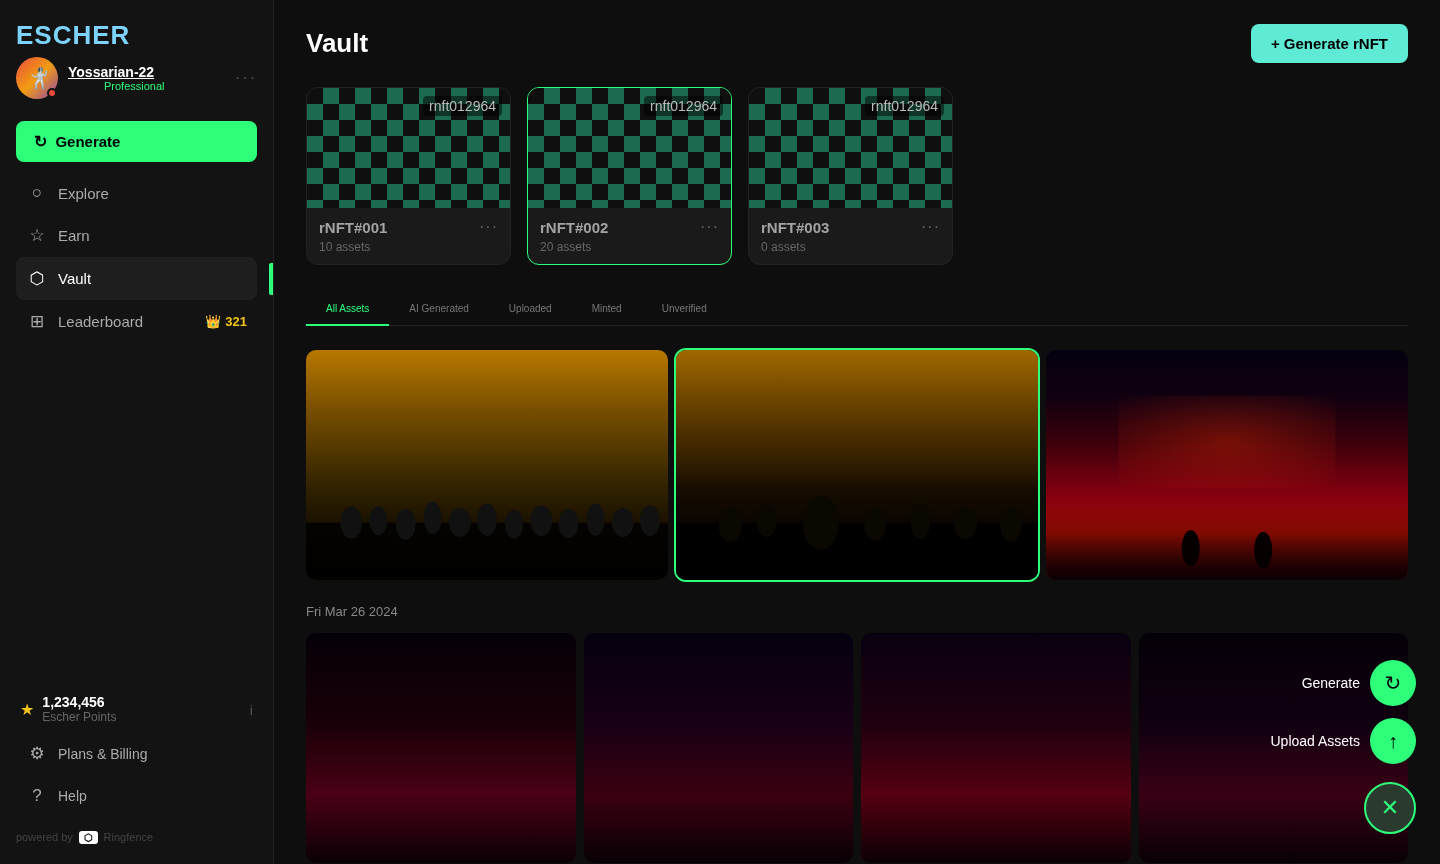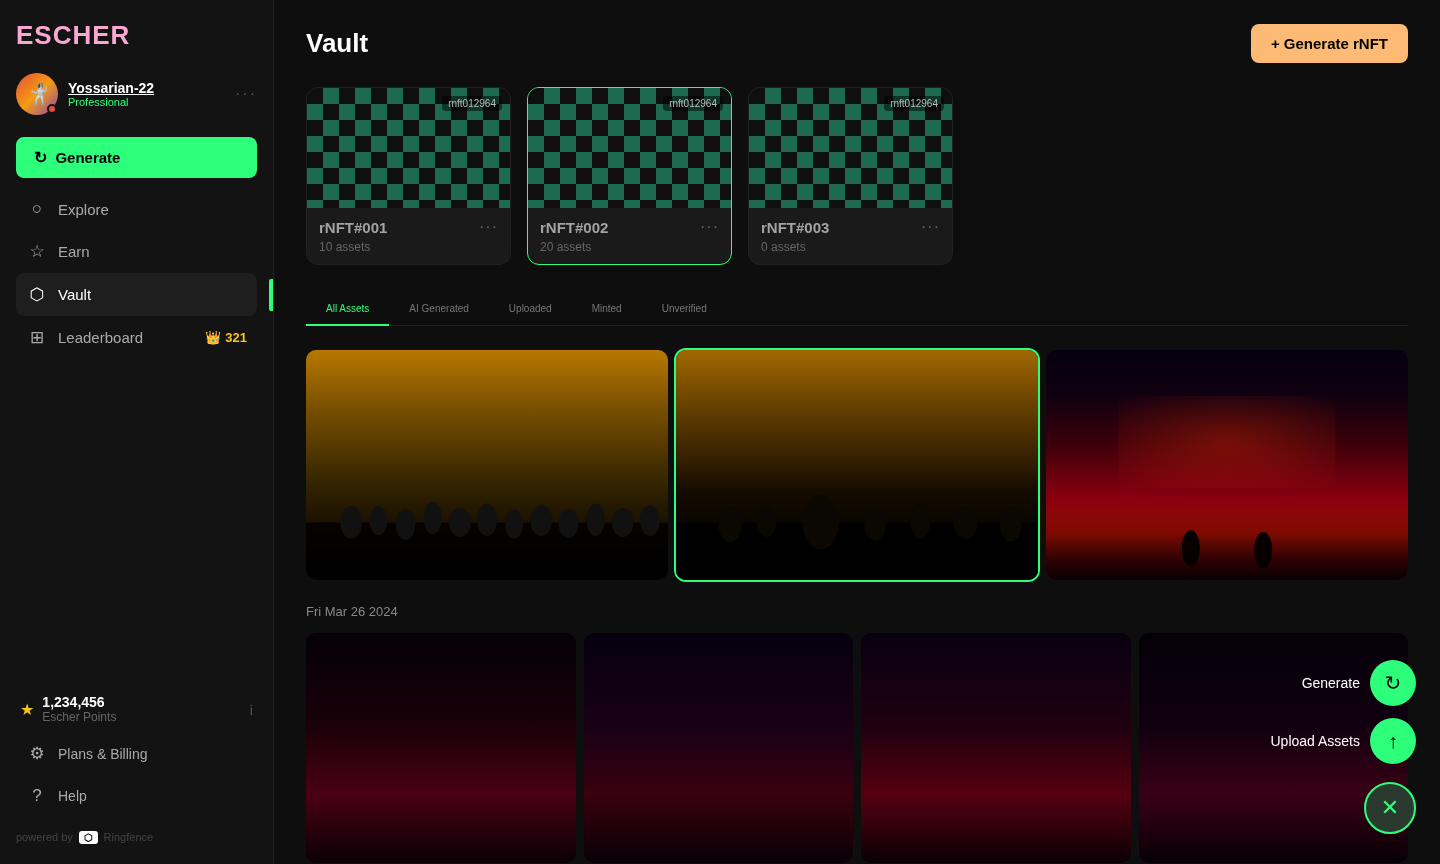--- a/index.html
+++ b/index.html
@@ -20,23 +20,23 @@
       background: #131313;
       display: flex;
       flex-direction: column;
       padding: 20px 16px;
       border-right: 1px solid #222;
       position: relative;
     }
     .sidebar-logo {
       font-size: 26px;
       font-weight: 800;
-      color: #f9a8d4;
+      color: #7dd3fc;
       letter-spacing: 1px;
-      margin-bottom: 22px;
+      margin-bottom: 6px;
     }
     .sidebar-user {
       display: flex;
       align-items: center;
       gap: 10px;
       margin-bottom: 22px;
     }
     .avatar-wrap {
       position: relative;
       width: 42px;
@@ -65,20 +65,21 @@
     .user-info .username {
       font-size: 14px;
       font-weight: 600;
       color: #fff;
       text-decoration: underline;
     }
     .user-info .badge {
       font-size: 11px;
       color: #2dff7a;
       font-weight: 500;
+      margin-left: 36px;
     }
     .user-dots {
       margin-left: auto;
       color: #555;
       cursor: pointer;
       font-size: 16px;
       letter-spacing: 2px;
     }
 
     .generate-btn {
@@ -228,21 +229,21 @@
       justify-content: space-between;
       align-items: center;
       margin-bottom: 24px;
     }
     .page-title {
       font-size: 26px;
       font-weight: 700;
       color: #fff;
     }
     .gen-rnft-btn {
-      background: #fdba74;
+      background: #5eead4;
       color: #000;
       border: none;
       border-radius: 8px;
       padding: 11px 20px;
       font-size: 15px;
       font-weight: 700;
       cursor: pointer;
       display: flex;
       align-items: center;
       gap: 8px;
@@ -267,21 +268,21 @@
     .nft-card-img {
       width: 100%;
       height: 120px;
       position: relative;
       overflow: hidden;
     }
     .nft-card-id {
       position: absolute;
       top: 8px;
       right: 8px;
-      font-size: 10px;
+      font-size: 14px;
       color: #bbb;
       background: rgba(0,0,0,0.5);
       padding: 2px 6px;
       border-radius: 4px;
     }
     .nft-card-body {
       padding: 10px 12px;
     }
     .nft-card-title-row {
       display: flex;

